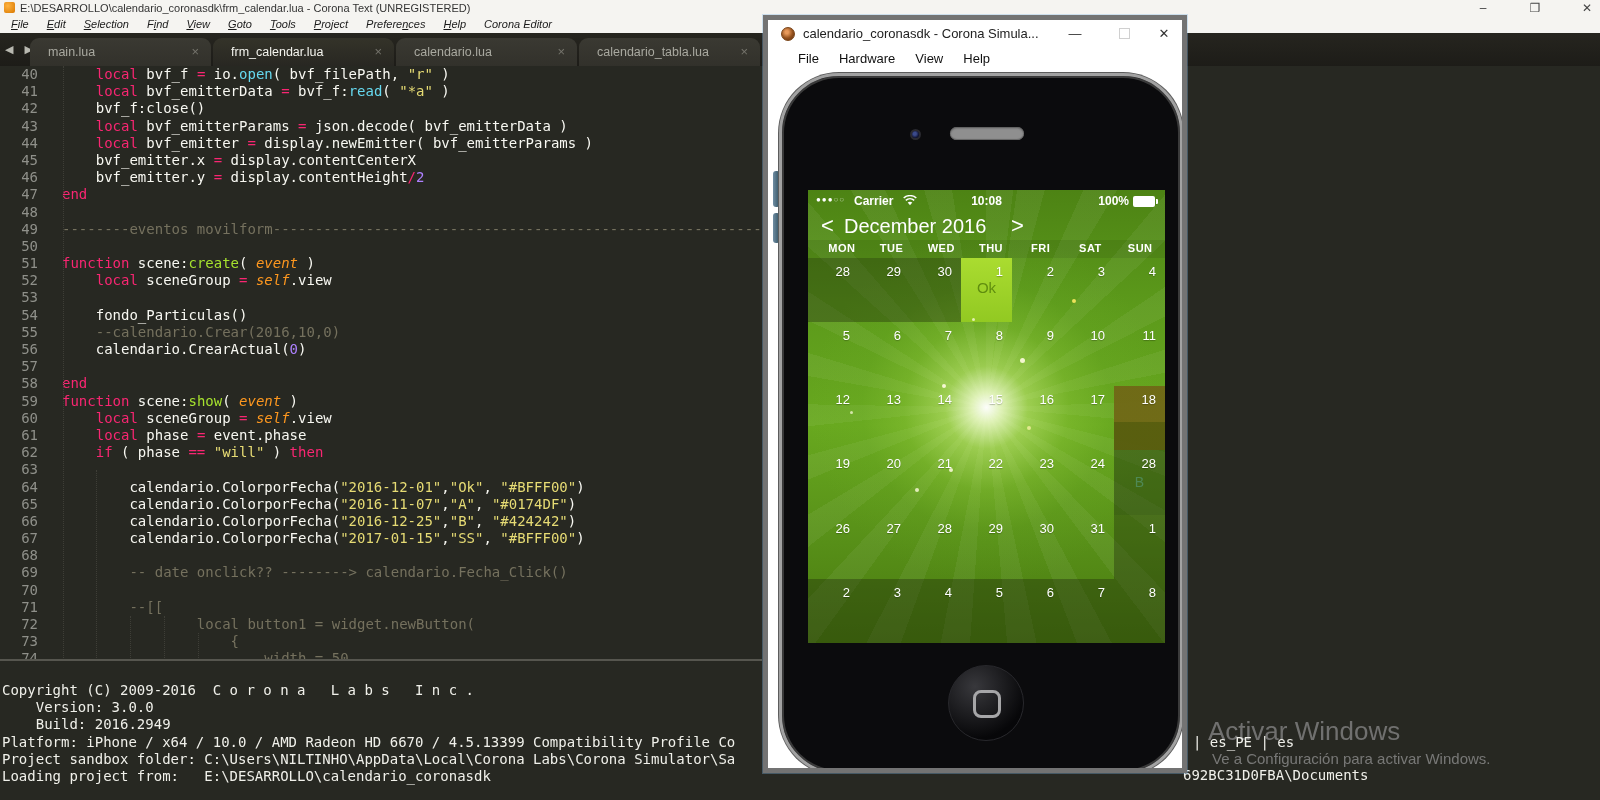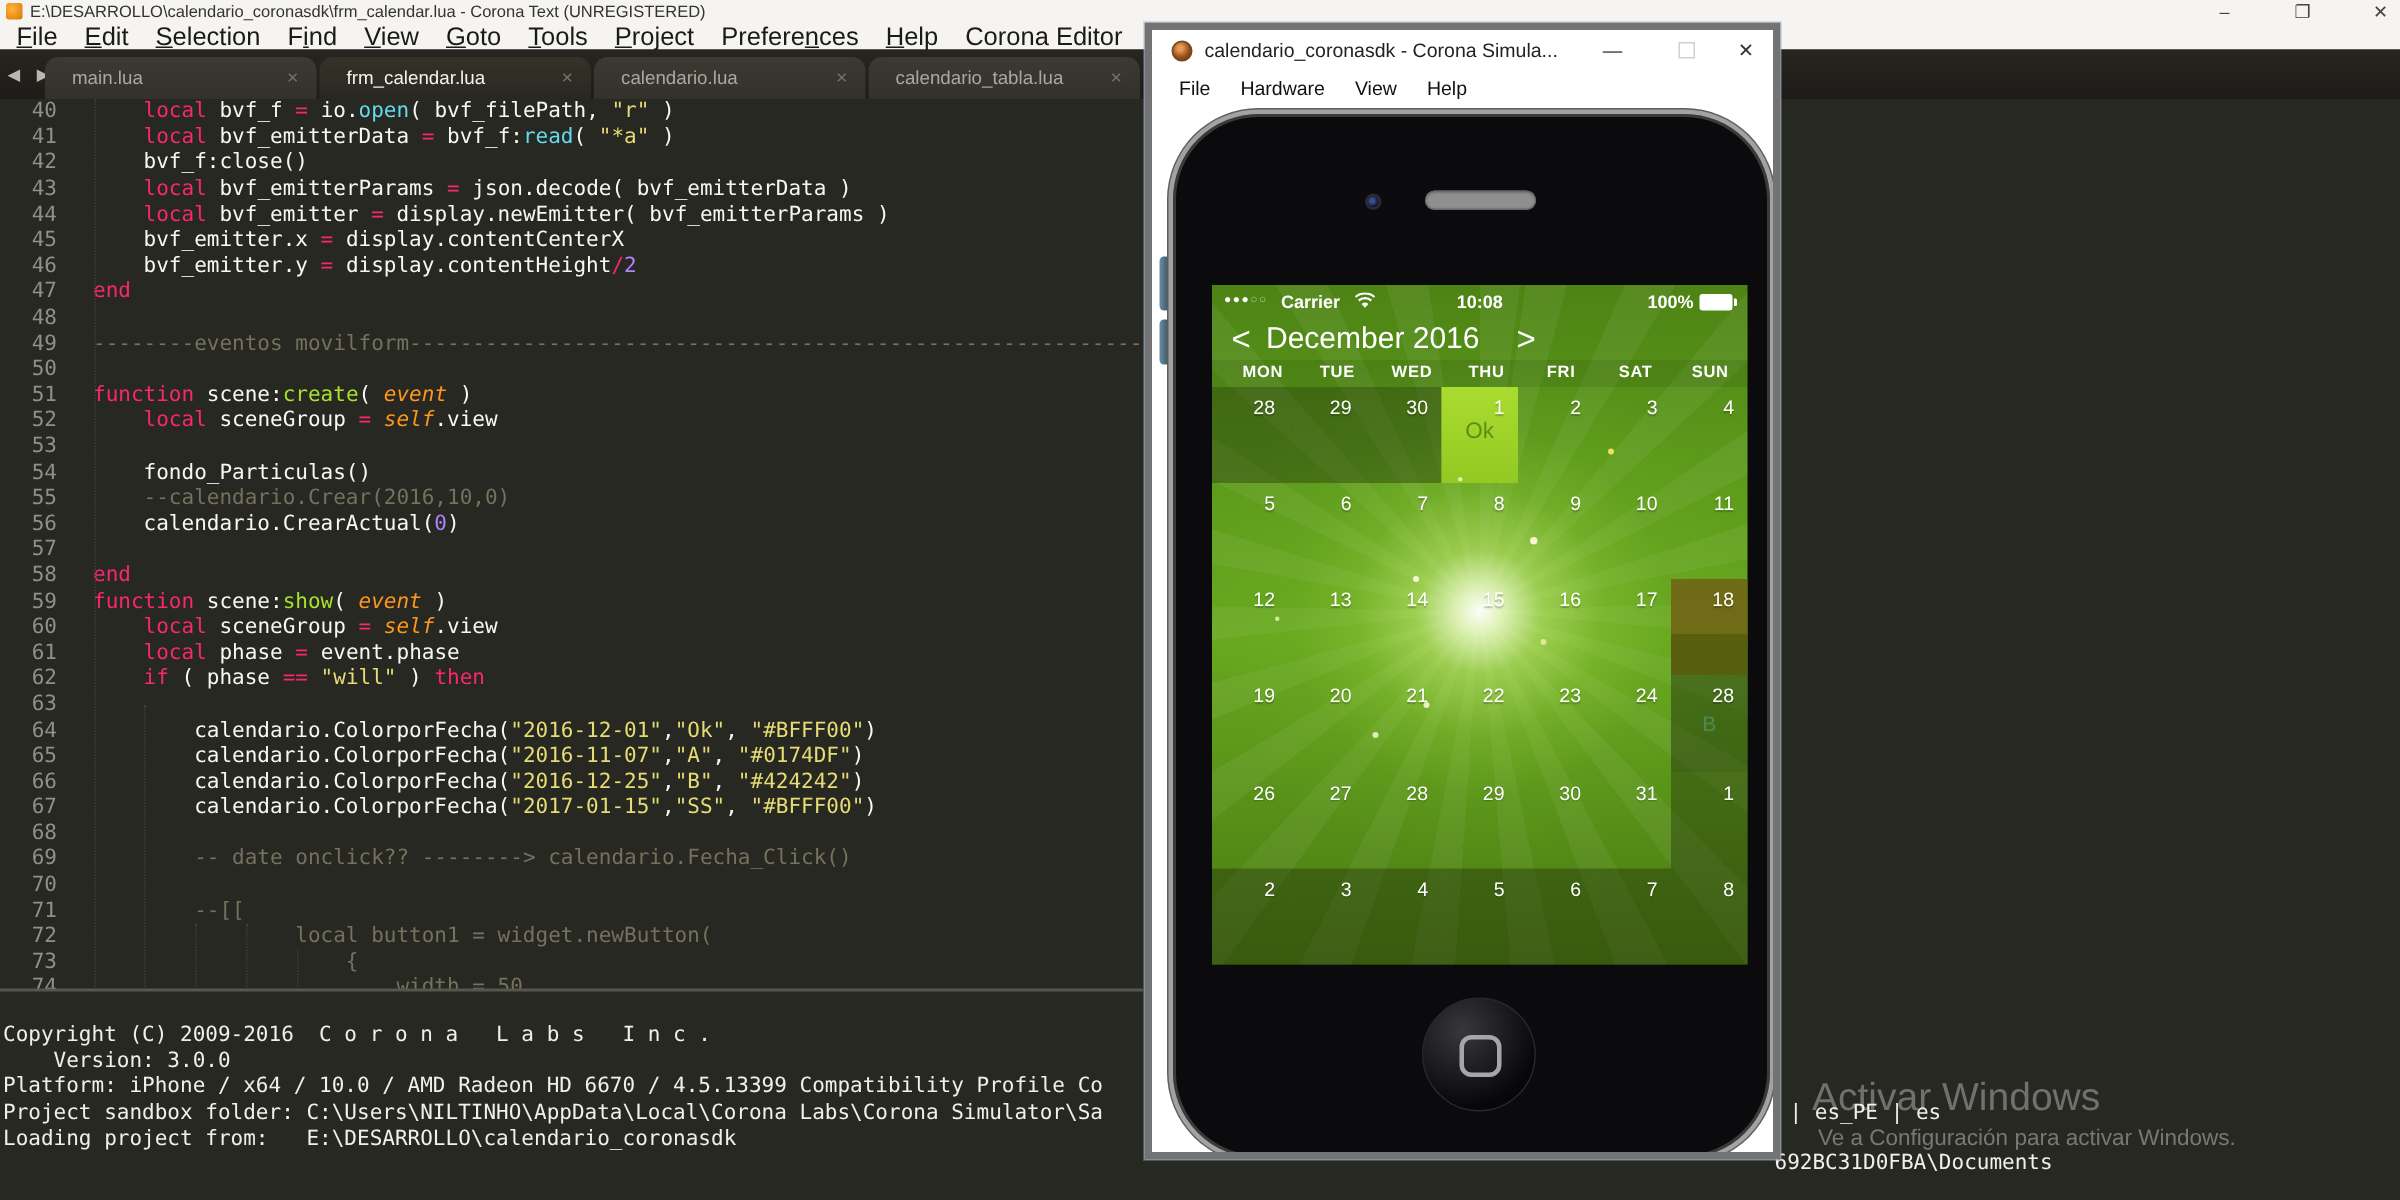--- a/index.html
+++ b/index.html
@@ -5,21 +5,21 @@
   * { margin:0; padding:0; box-sizing:border-box; }
   html,body { width:1600px; height:800px; overflow:hidden; background:#272822; font-family:"Liberation Sans",sans-serif; }
   .abs { position:absolute; }
   #stage { position:relative; width:1600px; height:800px; }
 
   
   #st-titlebar { left:0; top:0; width:1600px; height:16px; background:#f5f4f1; color:#333; font-size:11px; line-height:16px; }
   #st-title { position:absolute; left:20px; top:0; }
   #st-app-icon { position:absolute; left:4px; top:2px; width:11px; height:11px; border-radius:2px; background:radial-gradient(circle at 35% 35%, #ffb340, #d97800); }
   .st-winbtn { position:absolute; top:0; width:30px; text-align:center; color:#444; font-size:12px; }
-  #st-menubar { left:0; top:16px; width:1600px; height:17px; background:#f5f4f1; font-size:17px; line-height:17px; color:#1a1a1a; padding-left:2px; }
+  #st-menubar { left:0; top:16px; width:1600px; height:17px; background:#f5f4f1; font-size:11px; line-height:17px; color:#1a1a1a; padding-left:2px;font-style:italic; }
   .st-menu-item { display:inline-block; padding:0 9px; }
   #st-tabbar { left:0; top:33px; width:1600px; height:33px; background:linear-gradient(#26251f,#1d1c18); }
   #tab-arrows { position:absolute; left:5px; top:10px; color:#b8b8b0; font-size:11px; letter-spacing:4px; }
   #st-tabs { position:absolute; left:30px; bottom:0; height:28px; display:flex; }
   .st-tab { width:181px; height:28px; margin-right:2px; border-radius:9px 9px 0 0; background:linear-gradient(#3a3932,#32312b); color:#a9a9a0; font-size:12.5px; line-height:28px; padding-left:18px; position:relative; }
   .st-tab.active { background:linear-gradient(#343329,#282722); color:#f4f4ee; }
   .tab-close { position:absolute; right:12px; top:0; color:#75746c; font-size:13px; }
 
   
   #st-editor { left:0; top:66px; width:1600px; height:594px; background:#272822; font-family:"DejaVu Sans Mono",monospace; font-size:14px; overflow:hidden; }
@@ -41,21 +41,21 @@
   #watermark1 { left:1208px; top:716px; font-size:26px; color:#838383; opacity:.8; z-index:5; }
   #watermark2 { left:1212px; top:750px; font-size:15px; color:#8c8c8c; opacity:.8; z-index:5; }
 
   
   #corona-win { left:763px; top:15px; width:424px; height:758px; background:#fff; border:5px solid #737373; box-shadow:0 0 0 1px rgba(130,180,225,.35); z-index:10; overflow:hidden; }
   #cw-titlebar { position:absolute; left:0; top:0; width:100%; height:27px; background:#fff; font-size:13px; color:#222; line-height:27px; }
   #cw-icon { position:absolute; left:13px; top:7px; width:14px; height:14px; border-radius:50%; background:radial-gradient(circle at 40% 35%, #e8995a 15%, #94511d 55%, #5e2f0f 100%); border:1px solid #7a4418; }
   #cw-title { position:absolute; left:35px; }
   .cw-btn { position:absolute; top:0; width:34px; text-align:center; color:#333; }
   #cw-max-box { position:absolute; left:351px; top:8px; width:11px; height:11px; border:1px solid #d0d0d0; }
-  #cw-menubar { position:absolute; left:0; top:27px; width:100%; height:23px; background:#fff; font-size:13px; line-height:23px; color:#111; padding-left:8px; }
+  #cw-menubar { position:absolute; left:0; top:27px; width:100%; height:23px; background:#fff; font-size:13px; line-height:23px; color:#111; padding-left:20px; }
   .cw-menu-item { display:inline-block; padding:0 10px; }
   #cw-client { position:absolute; left:0; top:50px; width:422px; height:708px; background:#fff; }
 
   
   #phone { position:absolute; left:11px; top:3px; width:404px; height:702px; background:#0b0b0d; border:3px solid #a2a2a2; border-radius:60px; box-shadow:0 0 0 1px #5d5d5d, inset 0 0 0 2px #3a3a3a; }
   .side-btn { position:absolute; width:7px; border-radius:3px; background:linear-gradient(90deg,#6f8da3,#2e4d5c); left:5px; }
   #camera { position:absolute; left:128px; top:53px; width:11px; height:11px; border-radius:50%; background:radial-gradient(circle at 40% 40%, #3b4a8a 25%, #0c1030 70%); border:2px solid #2a2a30; }
   #speaker { position:absolute; left:168px; top:51px; width:74px; height:13px; border-radius:7px; background:#8f8f8f; box-shadow:inset 0 1px 2px #555, inset 0 -1px 1px #666; }
   #home-btn { position:absolute; left:166px; top:589px; width:76px; height:76px; border-radius:50%; background:radial-gradient(circle at 35% 28%, #38383c, #070709 72%); border:1px solid #28282c; }
   #home-square { position:absolute; left:24px; top:24px; width:28px; height:28px; border:3px solid #a6a6a8; border-radius:8px; }
@@ -158,20 +158,21 @@
   <div class="iguide abs" style="left:63px; top:66px; height:594px;"></div>
   <div class="iguide abs" style="left:96px; top:470px; height:190px;"></div>
   <div class="iguide abs" style="left:130px; top:616px; height:44px;"></div>
   <div class="iguide abs" style="left:164px; top:616px; height:44px;"></div>
   <div class="iguide abs" style="left:198px; top:633px; height:27px;"></div>
   <div id="hscroll" class="abs"></div>
 
   <div id="st-console" class="abs">
       <div class="cline">Copyright (C) 2009-2016  C o r o n a   L a b s   I n c .</div>
       <div class="cline">    Version: 3.0.0</div>
+      <div class="cline">    Build: 2016.2949</div>
       <div class="cline">Platform: iPhone / x64 / 10.0 / AMD Radeon HD 6670 / 4.5.13399 Compatibility Profile Co</div>
       <div class="cline">Project sandbox folder: C:\Users\NILTINHO\AppData\Local\Corona Labs\Corona Simulator\Sa</div>
       <div class="cline">Loading project from:   E:\DESARROLLO\calendario_coronasdk</div>
     </div>
 
   <div id="watermark1" class="abs">Activar Windows</div>
   <div id="watermark2" class="abs">Ve a Configuración para activar Windows.</div>
 
   <div class="console-frag abs" style="left:1193px; top:734px;">| es_PE | es</div>
   <div class="console-frag abs" style="left:1183px; top:767px;">692BC31D0FBA\Documents</div>

